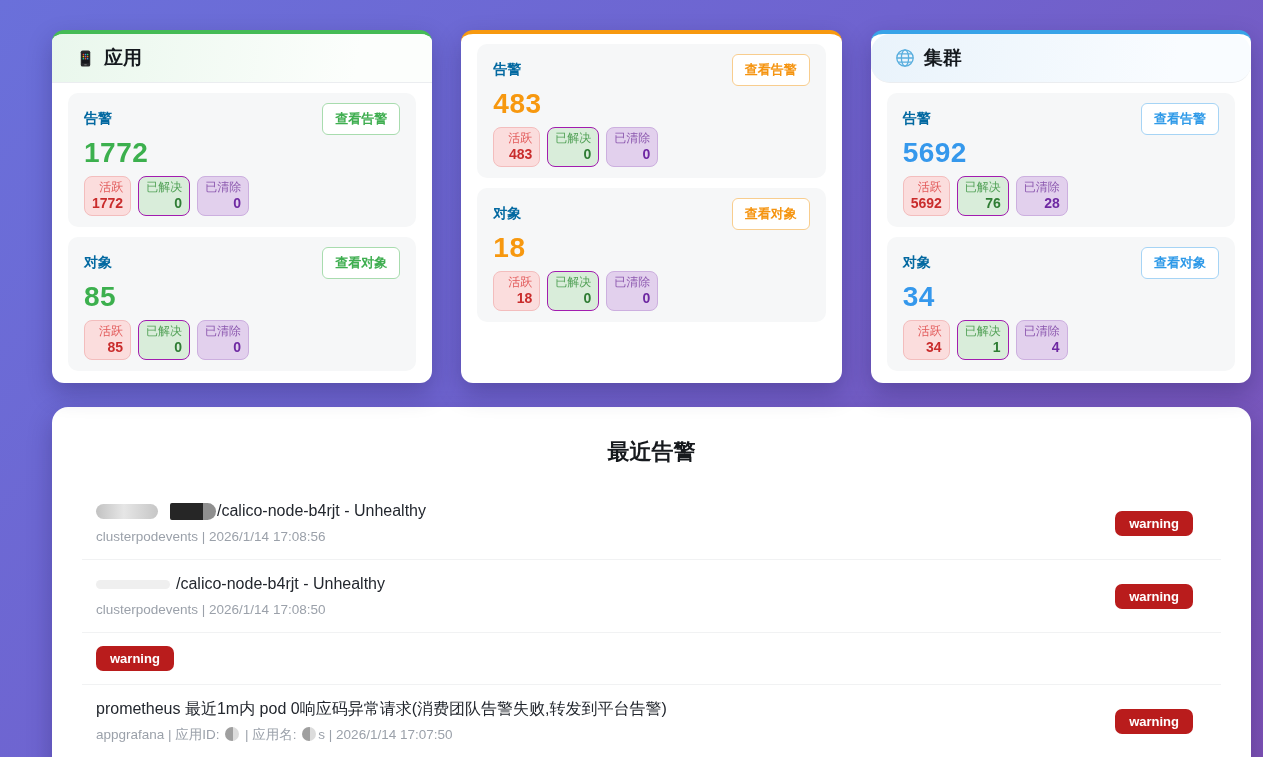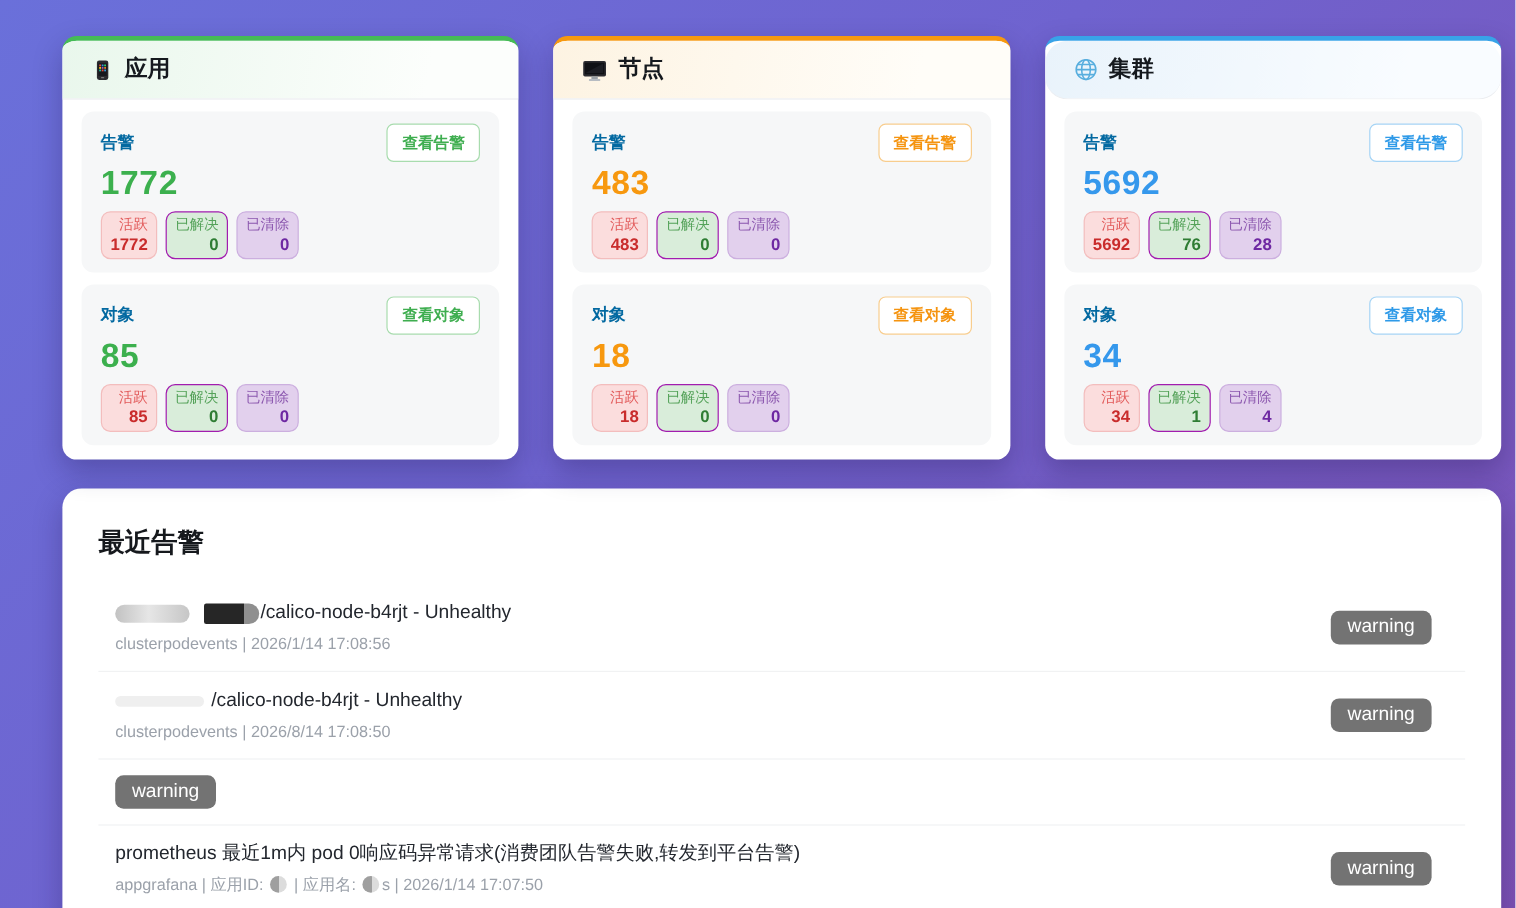--- a/index.html
+++ b/index.html
@@ -52,29 +52,29 @@
   .mb-value { font-size: 14px; font-weight: 700; line-height: 17px; }
   .badge-active   .mb-label { color: #e25b5b; }  .badge-active   .mb-value { color: #c92c2c; }
   .badge-resolved .mb-label { color: #54a259; }  .badge-resolved .mb-value { color: #2f7d34; }
   .badge-cleared  .mb-label { color: #8c58af; }  .badge-cleared  .mb-value { color: #6e28a2; }
 
   .panel {
     width: 1199px; margin-top: 24px; background: #ffffff; border-radius: 16px;
     padding: 26px 30px 6px; height: 380px;
     box-shadow: 0 10px 24px rgba(25, 16, 70, 0.28);
   }
-  .panel-title { font-size: 22px; font-weight: 700; color: #16191d; margin: 4px 0 20px; }
+  .panel-title { font-size: 22px; font-weight: 700; color: #16191d; margin: 4px 0 20px; text-align: center; }
   .alert-row {
     display: flex; align-items: center; justify-content: space-between;
     padding: 13px 14px; border-bottom: 1px solid #f1f2f3; cursor: pointer;
   }
   .alert-title { font-size: 16px; color: #23272e; display: flex; align-items: center; line-height: 22px; }
   .alert-meta { font-size: 13.5px; color: #9ba1aa; margin-top: 5px; line-height: 19px; }
   .level-badge {
-    background: #737373; color: #fff; font-size: 16px; font-weight: 400;
+    background: #b91c1c; color: #fff; font-size: 13px; font-weight: 700;
     padding: 5px 14px; border-radius: 7px; margin-right: 14px;
   }
   .redact-pill { display: inline-block; width: 62px; height: 15px; border-radius: 8px;
     background: linear-gradient(to right, #c2c2c2, #e6e6e6 45%, #c6c6c6); margin-right: 12px; }
   .redact-black { display: inline-block; width: 46px; height: 17px; border-radius: 2px 9px 9px 2px;
     background: linear-gradient(to right, #262626 72%, #8f8f8f 72%); margin-right: 1px; }
   .redact-faint { display: inline-block; width: 74px; height: 9px; border-radius: 5px;
     background: #efefef; margin-right: 6px; }
   .redact-faint.short { width: 42px; }
   .redact-sq { display: inline-block; width: 20px; height: 17px; background: #2e2e2e; margin: 0 8px 0 2px; }
@@ -148,32 +148,20 @@
             <div class="mini-badge badge-cleared">
               <div class="mb-label">已清除</div>
               <div class="mb-value">0</div>
             </div>
           </div>
         </div>
       </div>
     </div>
 
     <div class="card card-orange">
-      <div class="card-header">
-        <span class="hdr-icon">
-          <svg width="21" height="19" viewBox="0 0 22 20">
-              <rect x="1" y="2" width="20" height="13.5" rx="1.6" fill="#2b2b30"></rect>
-              <rect x="2.4" y="3.4" width="17.2" height="10.2" fill="#101115"></rect>
-              <path d="M3 12.5 L18.5 4.2 L18.5 12.5 Z" fill="#1c1d23"></path>
-              <rect x="8.2" y="15.5" width="5.6" height="2.3" fill="#9aa0a6"></rect>
-              <rect x="6" y="17.8" width="10" height="1.6" rx=".6" fill="#b7bcc2"></rect>
-            </svg>
-        </span>
-        <span class="card-title">节点</span>
-      </div>
       <div class="card-body">
         <div class="stat-box">
           <div class="stat-top">
             <span class="stat-label">告警</span>
             <button class="ghost-btn">查看告警</button>
           </div>
           <div class="stat-number">483</div>
           <div class="badge-row">
             <div class="mini-badge badge-active">
               <div class="mb-label">活跃</div>
@@ -290,21 +278,21 @@
         </div>
         <span class="level-badge">warning</span>
       </div>
 
       <div class="alert-row">
         <div class="alert-main">
           <div class="alert-title">
             <span class="redact-faint"></span>
             <span>/calico-node-b4rjt - Unhealthy</span>
           </div>
-          <div class="alert-meta">clusterpodevents | 2026/8/14 17:08:50</div>
+          <div class="alert-meta">clusterpodevents | 2026/1/14 17:08:50</div>
         </div>
         <span class="level-badge">warning</span>
       </div>
 
       <div class="alert-row">
         <span class="level-badge">warning</span>
       </div>
 
       <div class="alert-row">
         <div class="alert-main">

